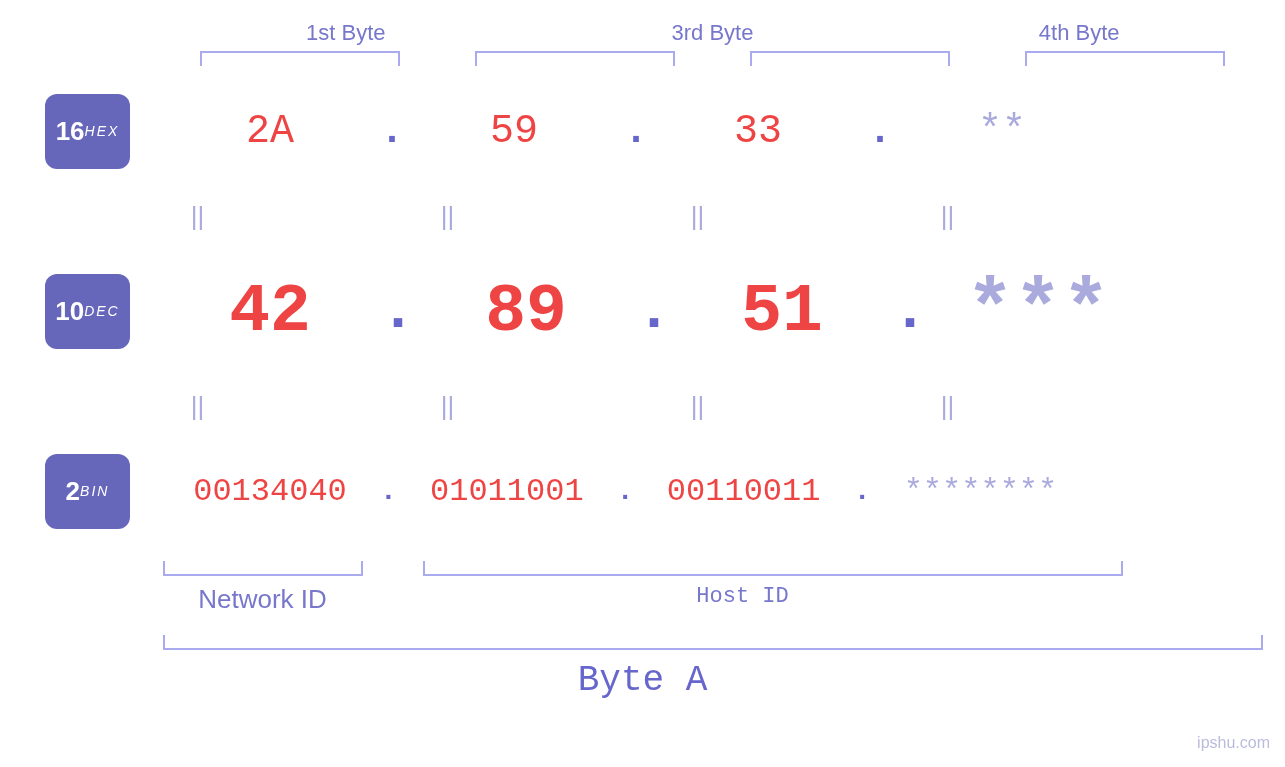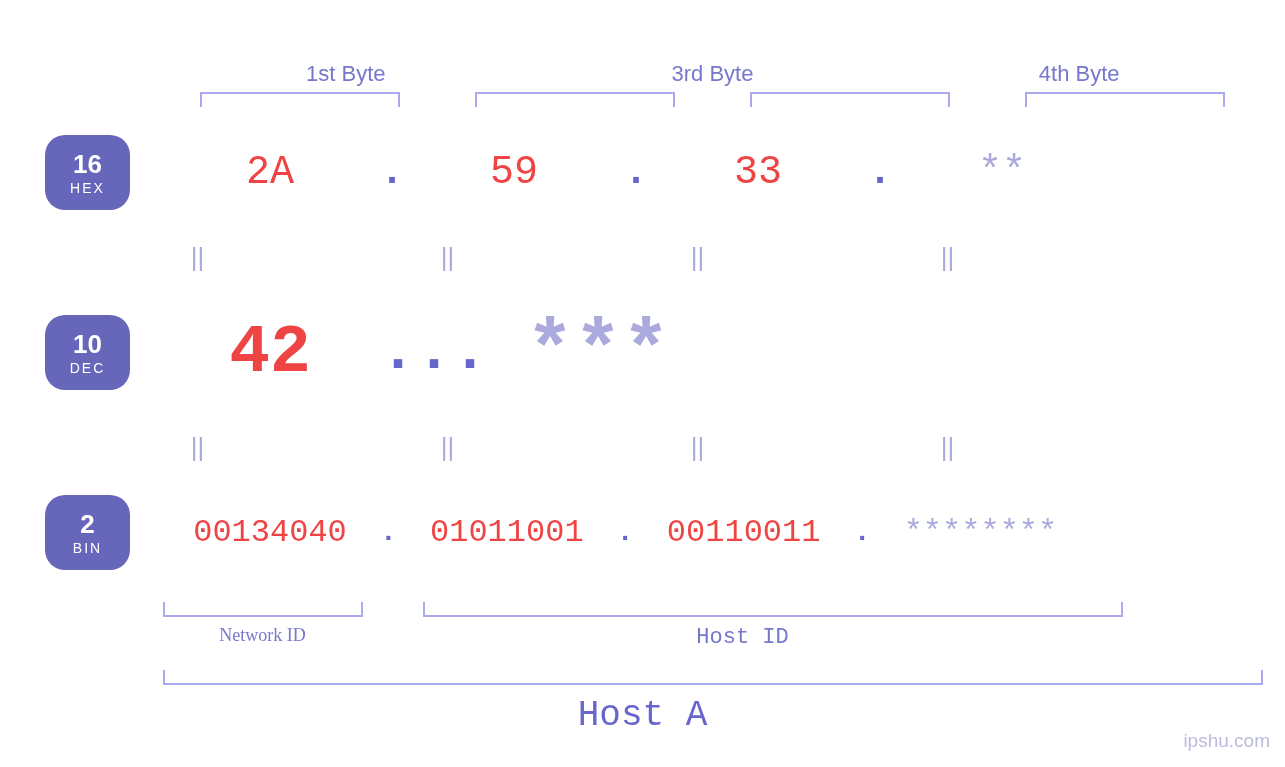--- a/index.html
+++ b/index.html
@@ -30,21 +30,20 @@
       padding-top: 20px;
       justify-content: space-around;
     }
 
     .byte-label {
       color: #7777cc;
       font-size: 22px;
       font-family: Arial, sans-serif;
       text-align: center;
       width: 220px;
-      margin-top: 41px;
     }
 
     
     .bracket-row {
       display: flex;
       width: 1100px;
       margin-left: 140px;
       justify-content: space-around;
       margin-top: 5px;
     }
@@ -63,39 +62,40 @@
       align-items: center;
       width: 1285px;
       height: 130px;
     }
 
     .row-badge {
       width: 85px;
       height: 75px;
       background: #6666bb;
       color: white;
-      border-radius: 20px;
-      display: flex;
-      flex-direction: column;
+      border-radius: 12px;
+      display: flex;
+      flex-direction: row;
       align-items: center;
       justify-content: center;
       margin-left: 45px;
       flex-shrink: 0;
     }
 
     .badge-num {
       font-size: 26px;
       font-weight: bold;
       font-family: Arial, sans-serif;
     }
 
     .badge-label {
       font-size: 14px;
       font-family: Arial, sans-serif;
       letter-spacing: 2px;
+      font-style: italic;
     }
 
     .numbers-section {
       display: flex;
       align-items: center;
       flex: 1;
       margin-left: 30px;
     }
 
     .byte-value {
@@ -177,22 +177,22 @@
       display: flex;
       width: 1100px;
       margin-left: 140px;
       margin-top: 8px;
     }
 
     .network-id-label {
       width: 200px;
       text-align: center;
       color: #7777cc;
-      font-size: 18px;
-      font-family: Liberation Serif, serif;
+      font-size: 26px;
+      font-family: Liberation Sans, sans-serif;
     }
 
     .host-id-label {
       width: 700px;
       text-align: center;
       color: #7777cc;
       font-size: 22px;
       font-family: 'Courier New', Courier, monospace;
       margin-left: 30px;
     }
@@ -219,21 +219,21 @@
       color: #6666cc;
       font-size: 36px;
       font-family: 'Courier New', Courier, monospace;
     }
 
     .watermark {
       position: absolute;
       bottom: 15px;
       right: 15px;
       color: #bbbbdd;
-      font-size: 19px;
+      font-size: 16px;
       font-family: Arial, sans-serif;
     }
 
     .asterisks {
       color: #aaaadd;
     }
 
     .asterisks.large {
       font-size: 80px;
     }
@@ -287,21 +287,23 @@
   </div>
 
   <div class="number-row" style="height:150px;">
     <div class="row-badge">
       <span class="badge-num">10</span>
       <span class="badge-label">DEC</span>
     </div>
     <div class="numbers-section">
       <div class="byte-value large">42</div>
       <div class="dot large">.</div>
+      <div class="byte-value large">89</div>
       <div class="dot large">.</div>
+      <div class="byte-value large">51</div>
       <div class="dot large">.</div>
       <div class="byte-value large asterisks">***</div>
     </div>
   </div>
 
   <div class="equals-row">
     <div class="equals-sign">||</div>
     <div class="equals-spacer"></div>
     <div class="equals-sign">||</div>
     <div class="equals-spacer"></div>
@@ -333,18 +335,18 @@
   </div>
 
   <div class="id-labels-row">
     <div class="network-id-label">Network ID</div>
     <div class="host-id-label">Host ID</div>
   </div>
 
   <div class="big-bracket-row"></div>
 
   <div class="class-label-row">
-    <div class="class-label">Host A</div>
+    <div class="class-label">Byte A</div>
   </div>
 
   <div class="watermark">ipshu.com</div>
 
 </div>
 
 </body></html>

